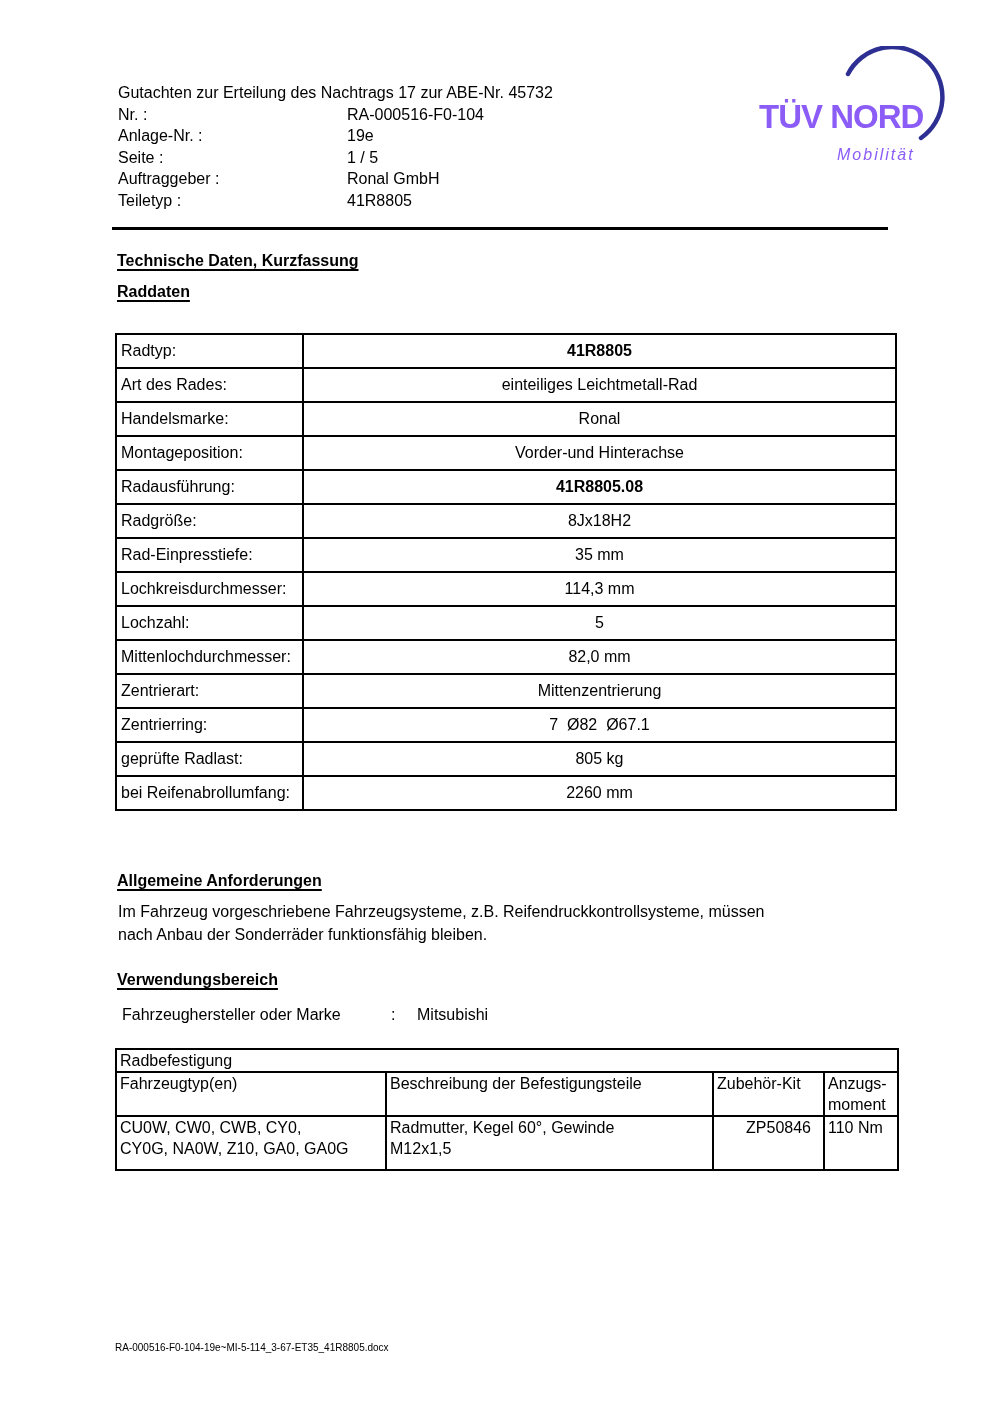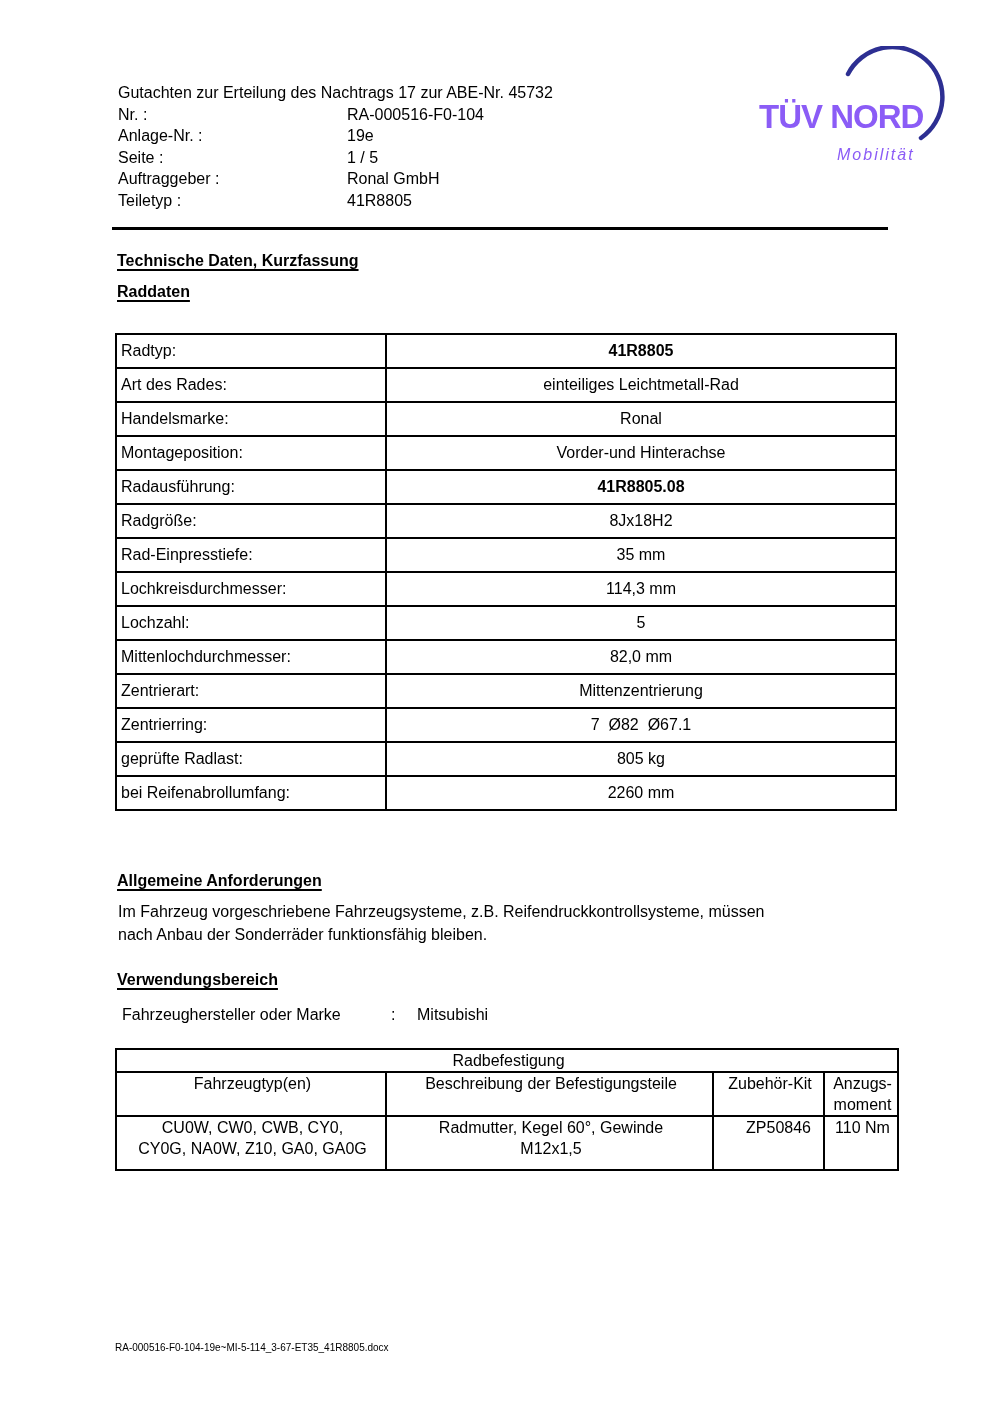--- a/index.html
+++ b/index.html
@@ -41,34 +41,34 @@
   }
   .h-tech { top:252px; }
   .h-rad  { top:283px; }
   .h-allg { top:872px; }
   .h-verw { top:971px; }
 
   
   table { border-collapse:collapse; }
   .raddaten { position:absolute; left:115px; top:333px; width:782px; table-layout:fixed; }
   .raddaten td { border:2px solid #000; height:34px; vertical-align:middle; line-height:20px; }
-  .raddaten td.t-label { width:270px; padding-left:4px; }
+  .raddaten td.t-label { width:187px; padding-left:4px; }
   .raddaten td.t-val { text-align:center; white-space:pre-wrap; }
   .raddaten td.t-val.bold { font-weight:bold; }
 
   .para { position:absolute; left:118px; top:901px; width:800px; line-height:22.5px; }
 
   .marke { position:absolute; left:122px; top:1004px; display:flex; line-height:22px; }
   .marke-label { width:269px; }
   .marke-colon { width:26px; }
 
   
   .befestigung { position:absolute; left:115px; top:1048px; width:782px; table-layout:fixed; }
   .befestigung td, .befestigung th {
-    border:2px solid #000; vertical-align:top; text-align:center;
+    border:2px solid #000; vertical-align:top; text-align:left;
     font-weight:normal; line-height:21px; padding:0 0 0 3px;
   }
   .befestigung .bf-title td { height:22px; }
   .befestigung .bf-head th { height:42px; }
   .befestigung .bf-data td { height:54px; }
   .pre { white-space:pre-line; }
   .cell-right { text-align:right !important; padding-right:12px !important; }
 
   .doc-footer { position:absolute; left:115px; top:1342px; font-size:10px; white-space:nowrap; }
 </style>

